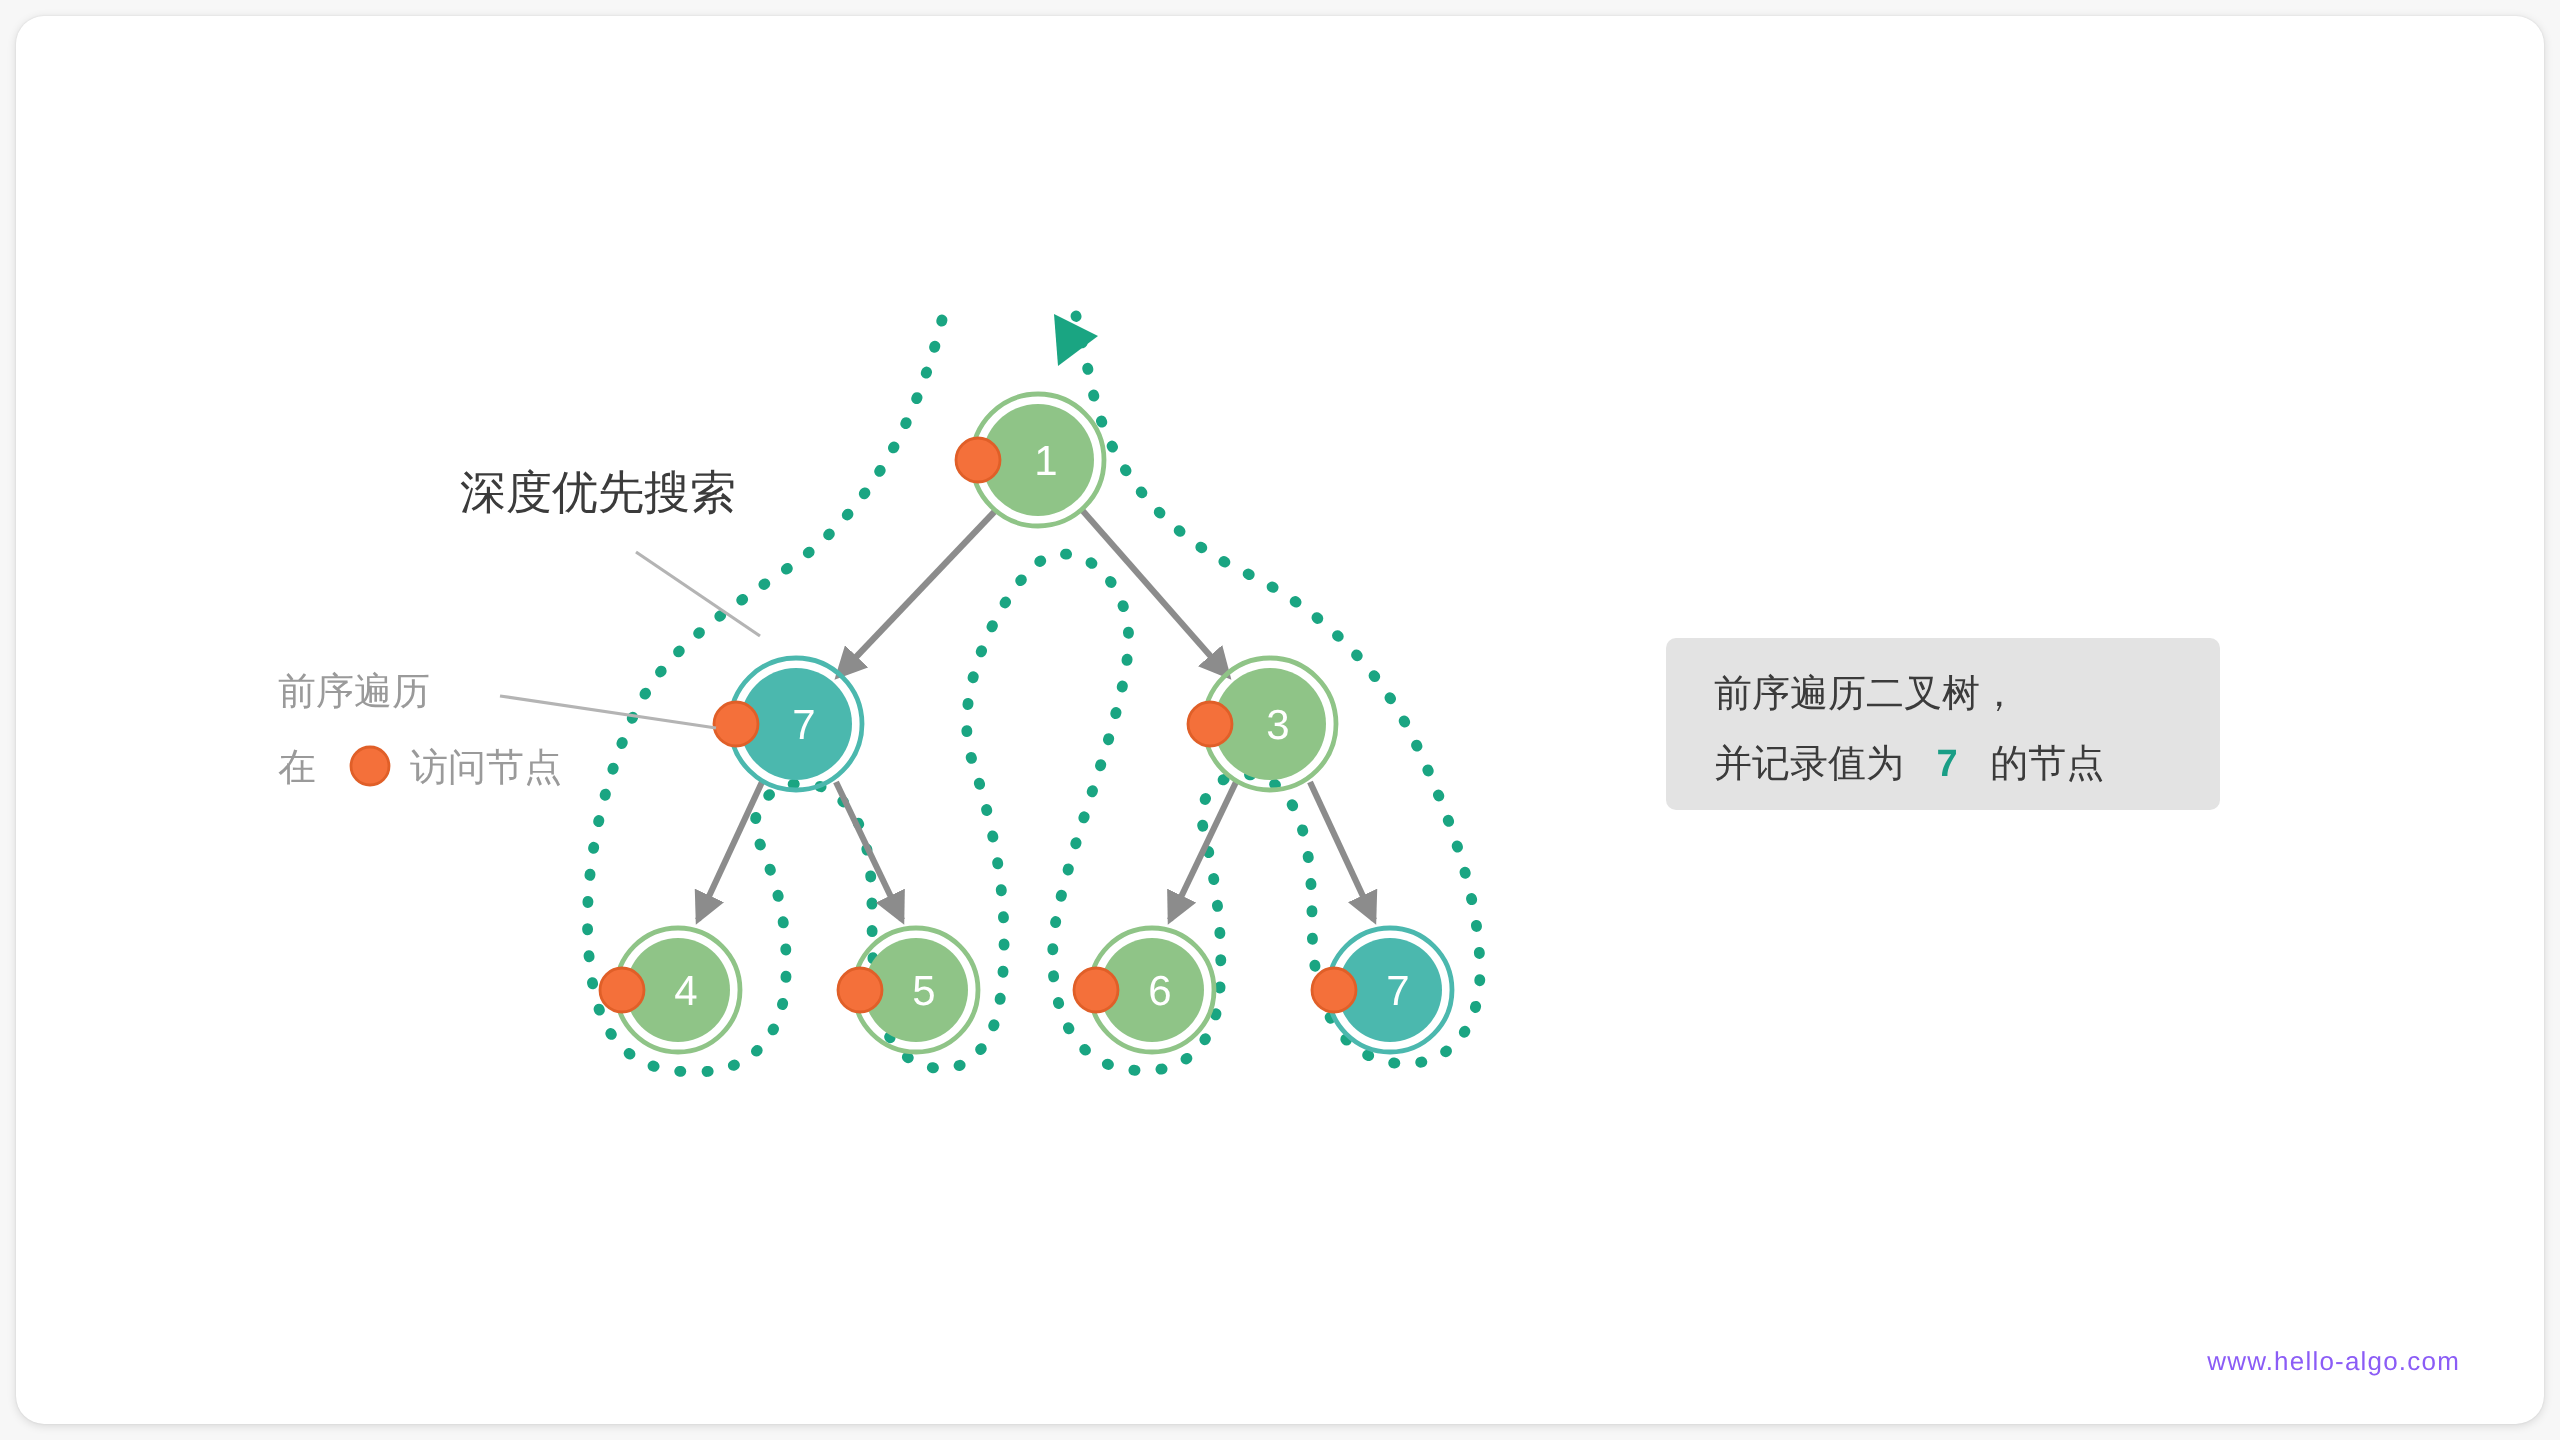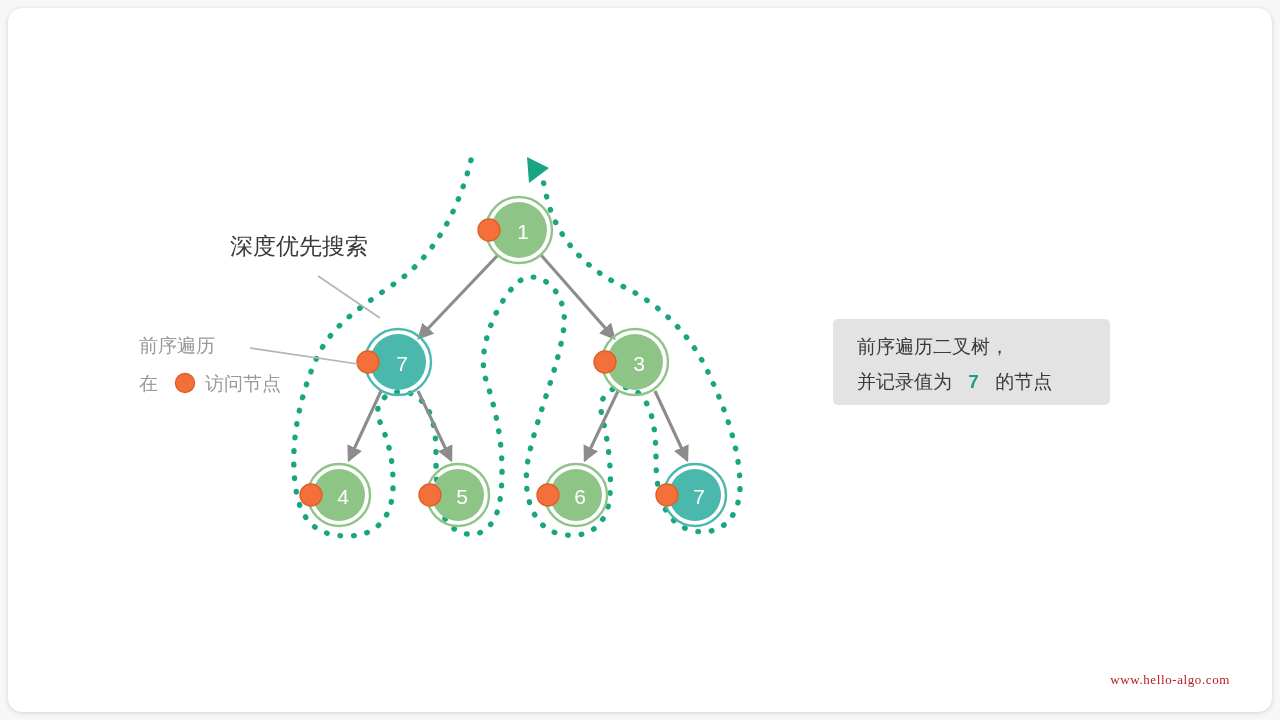--- a/index.html
+++ b/index.html
@@ -58,23 +58,23 @@
     font-family: "Liberation Sans", "DejaVu Sans", sans-serif;
   }
   .info-accent {
     fill: #1a9e86;
     font-weight: bold;
   }
   .watermark {
     position: absolute;
     right: 42px;
     bottom: 24px;
-    font-family: Liberation Serif, serif;
+    font-family: Liberation Sans, sans-serif;
     font-size: 13px;
-    color: #b91c1c;
+    color: #8b5cf6;
     letter-spacing: 0.6px;
     margin-top: 47px;
   }
 </style>
 </head>
 <body>
 
 <div id="stage">
   <div id="card">
 

